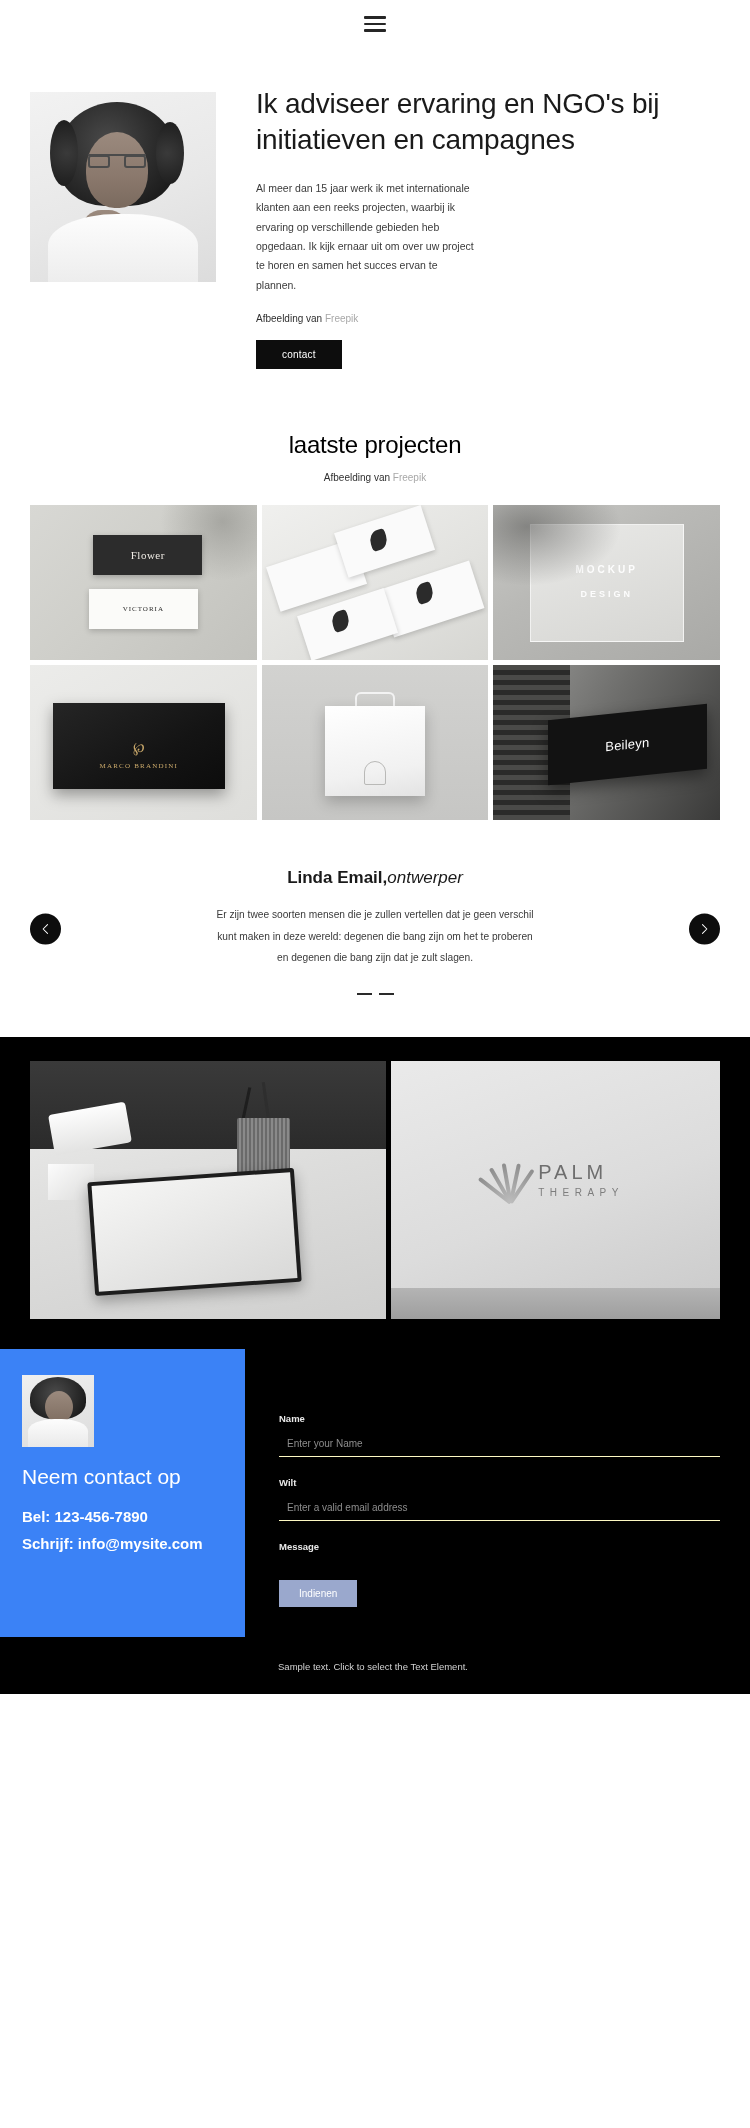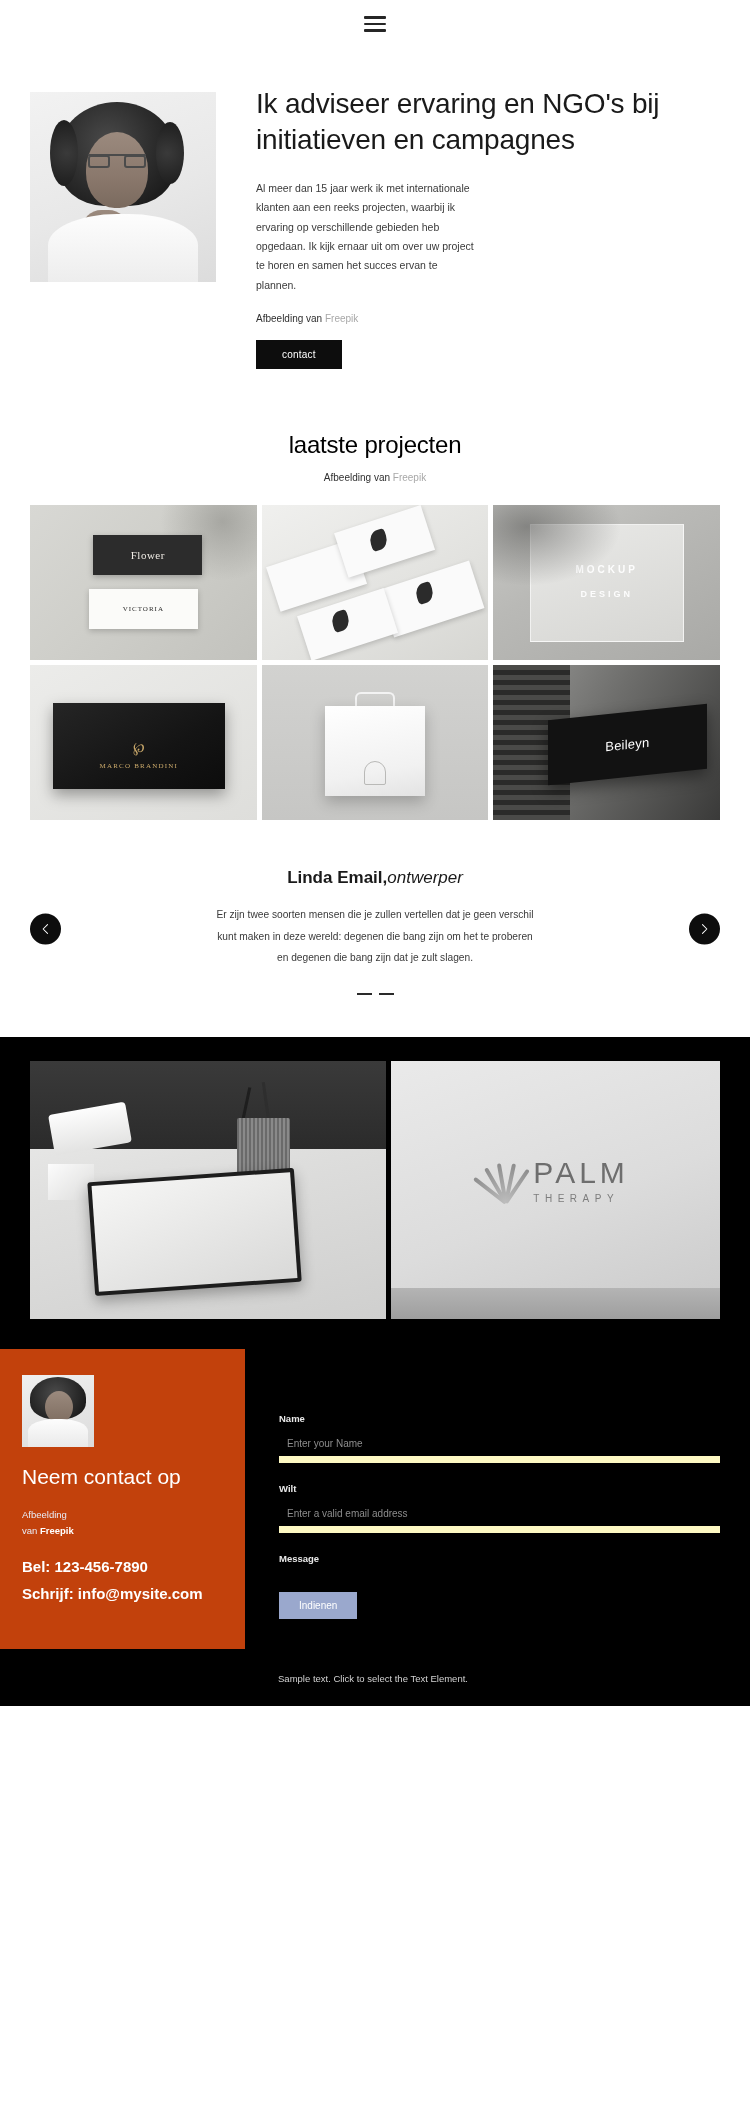--- a/index.html
+++ b/index.html
@@ -191,49 +191,49 @@
   .sc-right .palm-wrap { position:absolute; left:50%; top:46%; transform:translate(-50%,-50%);
     display:flex; align-items:center; gap:9px; }
   .sc-right .palm-leaf { width:42px; height:46px; position:relative; }
   .sc-right .palm-leaf i { position:absolute; left:50%; bottom:0; width:4px; height:40px;
     background:linear-gradient(180deg,#8d8d8d,#bdbdbd); transform-origin:bottom center; border-radius:2px; }
   .sc-right .palm-leaf i:nth-child(1){ transform:rotate(-52deg); }
   .sc-right .palm-leaf i:nth-child(2){ transform:rotate(-30deg); }
   .sc-right .palm-leaf i:nth-child(3){ transform:rotate(-10deg); }
   .sc-right .palm-leaf i:nth-child(4){ transform:rotate(12deg); }
   .sc-right .palm-leaf i:nth-child(5){ transform:rotate(34deg); }
-  .sc-right .palm-txt .p1 { font-size:30px; letter-spacing:4px; color:#6e6e6e; font-weight:400; }
+  .sc-right .palm-txt .p1 { font-size:20px; letter-spacing:4px; color:#6e6e6e; font-weight:400; }
   .sc-right .palm-txt .p2 { font-size:10px; letter-spacing:5.5px; color:#7d7d7d; margin-top:3px; }
   .sc-right .floor { position:absolute; left:0; bottom:0; width:100%; height:12%;
     background:linear-gradient(180deg,#b4b4b4,#9e9e9e); }
 
   
   .contact-band { background:#000; display:flex; padding:0 30px 0 0; }
   .contact-left {
-    width:245px; flex:0 0 245px; background:#c2410c; padding:26px 22px 26px 22px; color:#fff;
+    width:245px; flex:0 0 245px; background:#3b82f6; padding:26px 22px 26px 22px; color:#fff;
   }
   .contact-avatar { width:72px; height:72px; overflow:hidden; position:relative;
     background:linear-gradient(160deg,#f0f0f0,#dcdcdc); }
   .contact-avatar .h { position:absolute; left:8px; top:2px; width:56px; height:42px;
     background:radial-gradient(circle at 45% 40%, #4b4b4b, #1c1c1c 80%); border-radius:55% 55% 44% 44%; }
   .contact-avatar .f { position:absolute; left:23px; top:16px; width:28px; height:32px;
     background:linear-gradient(180deg,#9b8a7e,#7e6d60); border-radius:50%; }
   .contact-avatar .s { position:absolute; left:6px; bottom:0; width:60px; height:28px;
     background:linear-gradient(180deg,#fdfdfd,#e9e9e9); border-radius:44% 44% 0 0; }
   .contact-h { margin-top:18px; font-size:21px; font-weight:300; color:#fff; }
   .contact-p { margin-top:14px; font-size:10.5px; line-height:1.9; color:#f2f4fa; }
   .contact-credit { margin-top:18px; font-size:9.5px; line-height:1.7; color:#e8ecf6; }
   .contact-credit b { font-weight:700; color:#fff; }
   .contact-lines { margin-top:14px; font-size:15px; line-height:1.8; font-weight:700; color:#fff; }
 
   .contact-right { flex:1; padding:64px 0 30px 34px; }
   .field { margin-bottom:20px; }
   .field label { display:block; font-size:9.5px; font-weight:700; color:#e9e9e9; margin-bottom:9px; }
   .field input, .field textarea {
-    width:100%; background:transparent; border:none; border-bottom:7px solid #fef9c3;
+    width:100%; background:transparent; border:none; border-bottom:1px solid #fef9c3;
     color:#d8d8d8; font-size:10px; font-family:"Liberation Sans", sans-serif;
     padding:0 0 7px 8px; outline:none; resize:none;
   }
   .field textarea { height:62px; }
   .field input::placeholder, .field textarea::placeholder { color:#8d8d8d; }
   .btn-submit {
     margin-top:8px; background:#9aa8cd; color:#fff; border:none; font-size:10px;
     padding:8px 20px; cursor:pointer; font-family:"Liberation Sans", sans-serif;
   }
 
@@ -372,25 +372,20 @@
 </section>
 
 <section class="contact-band">
   <div class="contact-left">
     <div class="contact-avatar">
       <div class="h"></div>
         <div class="f"></div>
         <div class="s"></div>
     </div>
     <h2 class="contact-h">Neem contact op</h2>
-    <div class="contact-credit">
-      <span>Afbeelding</span><br>
-      <span>van</span>
-      <b>Freepik</b>
-    </div>
     <div class="contact-lines">
       <div>Bel: 123-456-7890</div>
       <div>Schrijf: info@mysite.com</div>
     </div>
   </div>
 
   <div class="contact-right">
     <div class="field">
       <label>Name</label>
       <input type="text" placeholder="Enter your Name" style="">

